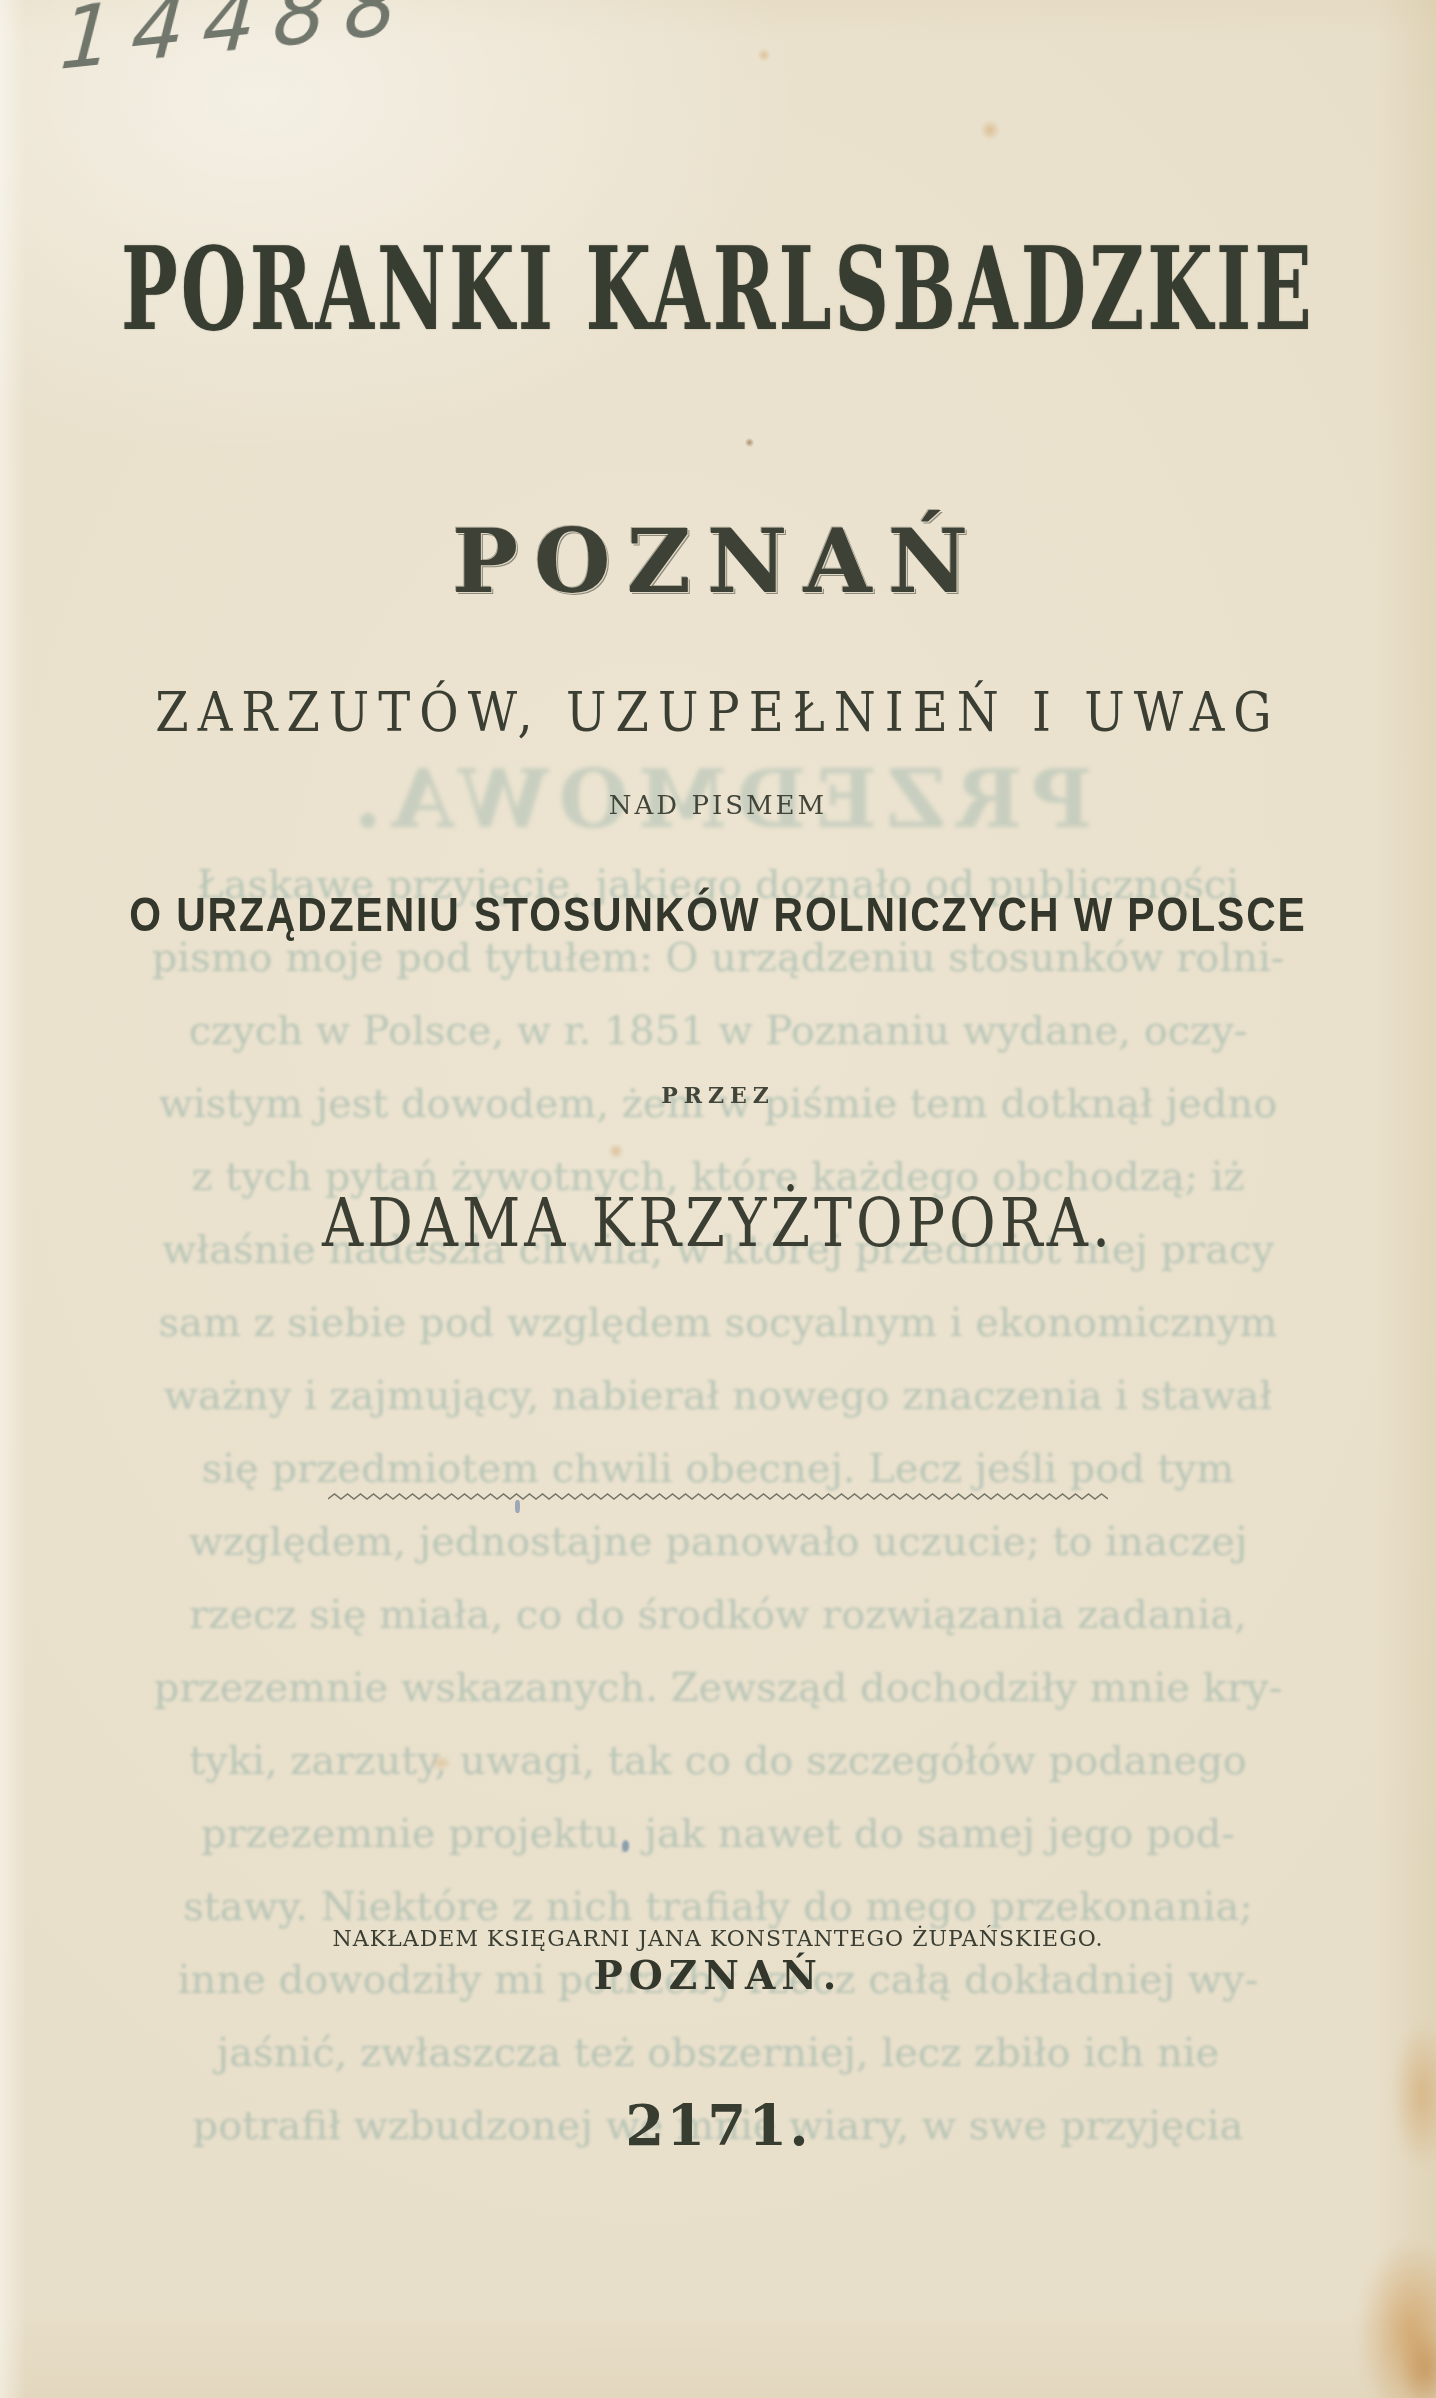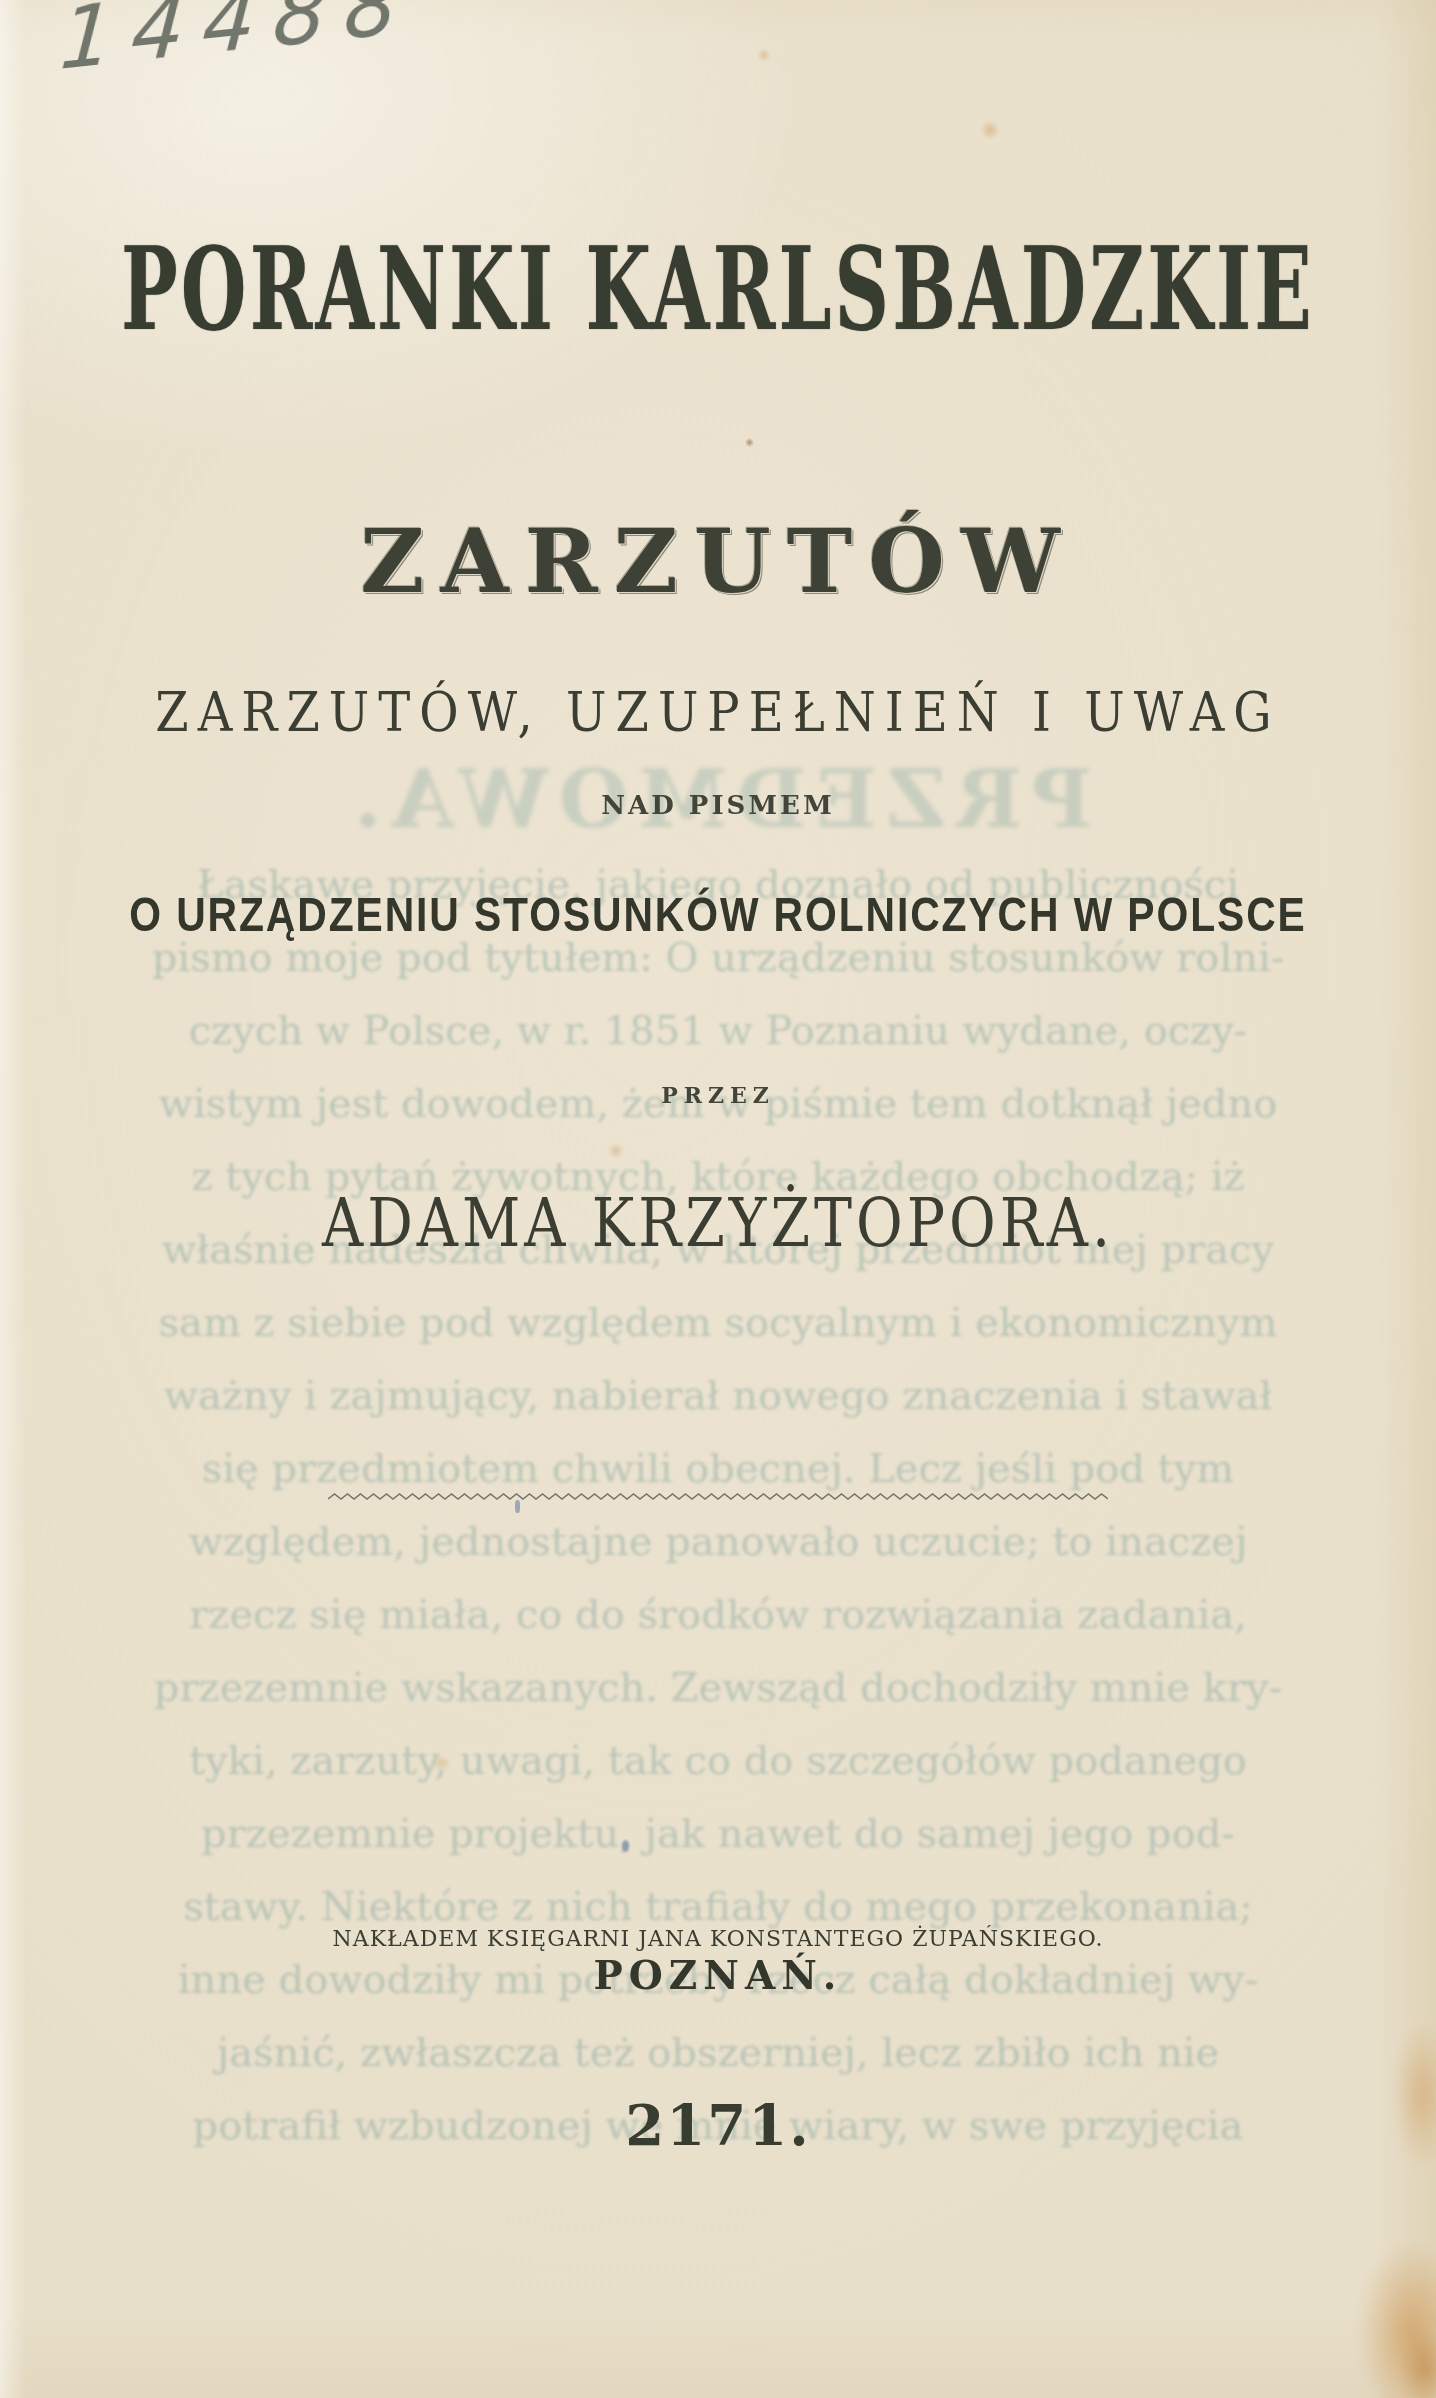--- a/index.html
+++ b/index.html
@@ -57,21 +57,21 @@
   }
   #zarzutow{
     top:686px;
     font-size:48px;line-height:52px;letter-spacing:9px;
     transform:scaleY(1.12);transform-origin:center center;
     color:#3a3e33;
     white-space:nowrap;
   }
   #nad-pismem{
     top:790px;
-    font-size:26px;font-weight:bold;letter-spacing:3px;
+    font-size:26px;font-weight:normal;letter-spacing:3px;
     color:#41453a;
   }
   #work-title{
     top:890px;
     font-family:"Liberation Sans","DejaVu Sans",sans-serif;
     font-size:43px;line-height:48px;font-weight:bold;letter-spacing:2px;
     transform:scale(.95,1.12);transform-origin:center center;
     color:#33372c;
     white-space:nowrap;
   }
@@ -189,21 +189,21 @@
     <div class="ghost-line">inne dowodziły mi potrzeby rzecz całą dokładniej wy-</div>
     <div class="ghost-line">jaśnić, zwłaszcza też obszerniej, lecz zbiło ich nie</div>
     <div class="ghost-line">potrafił wzbudzonej we mnie wiary, w swe przyjęcia</div>
   </div>
 
   <div id="pencil-number">14488</div>
 
   <div class="abs center" id="main-title">PORANKI KARLSBADZKIE</div>
 
 
-  <div class="abs center" id="rozbior">ZARZUTÓW</div>
+  <div class="abs center" id="rozbior">POZNAŃ</div>
 
   <div class="abs center" id="zarzutow">ZARZUTÓW, UZUPEŁNIEŃ I UWAG</div>
 
   <div class="abs center" id="nad-pismem">NAD PISMEM</div>
 
   <div class="abs center" id="work-title">O URZĄDZENIU STOSUNKÓW ROLNICZYCH W POLSCE</div>
 
   <div class="abs center" id="przez">PRZEZ</div>
 
   <div class="abs center" id="author">ADAMA KRZYŻTOPORA.</div>

